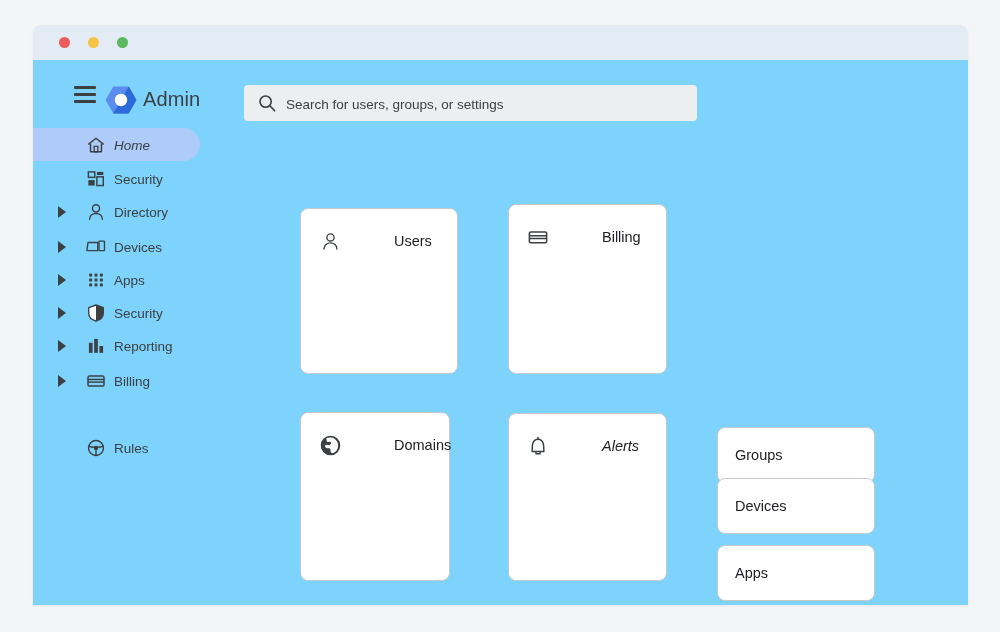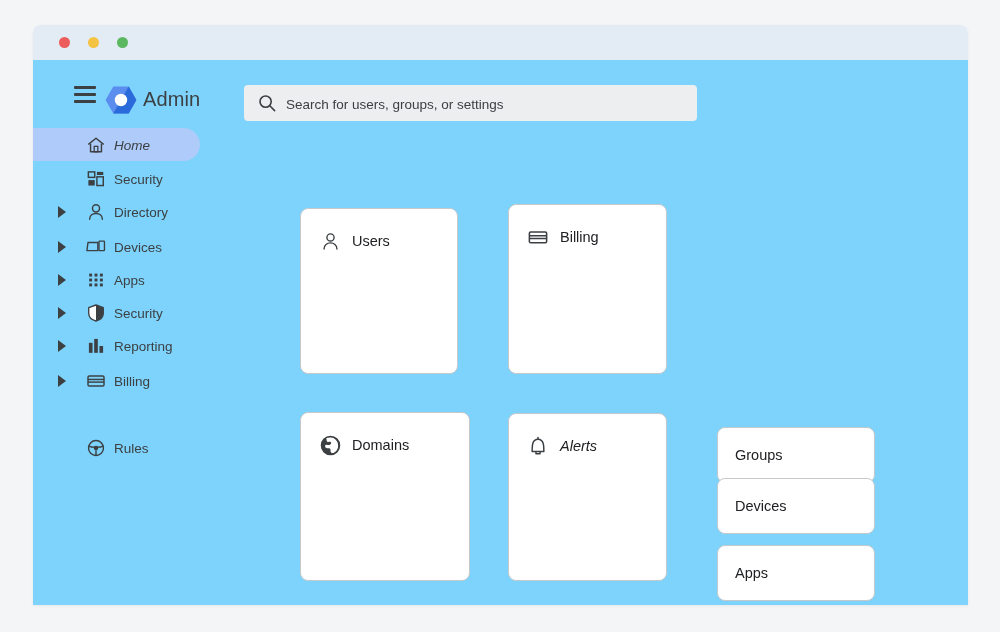--- a/index.html
+++ b/index.html
@@ -207,20 +207,21 @@
     align-items: center;
     justify-content: center;
     margin-right: 10px;
     flex: 0 0 auto;
   }
   .card-title {
     font-size: 14.5px;
     color: #202124;
     white-space: nowrap;
     font-family: "Liberation Sans", sans-serif;
+    margin-left: 42px;
   }
   .mini-card {
     position: absolute;
     background: #ffffff;
     border: 1px solid #c6c9cc;
     border-radius: 8px;
     box-sizing: border-box;
     cursor: pointer;
   }
   .mini-card-title {
@@ -415,21 +416,21 @@
               <rect x="2.6" y="6.6" width="18.8" height="11.6" rx="1.4" fill="none" stroke="#3c4043" stroke-width="1.7"></rect>
               <line x1="2.6" y1="10.6" x2="21.4" y2="10.6" stroke="#3c4043" stroke-width="1.7"></line>
               <line x1="2.6" y1="13.6" x2="21.4" y2="13.6" stroke="#3c4043" stroke-width="1.7"></line>
             </svg>
           </div>
           <div class="card-title">Billing</div>
         </div>
       </div>
 
 
-      <div class="card" style="left:37px; top:284px; width:170px; height:169px;text-align:center;">
+      <div class="card" style="left:37px; top:284px; width:150px; height:169px;text-align:center;">
         <div class="card-head">
           <div class="card-icon">
             <svg viewBox="0 0 24 24" width="23" height="23">
               <circle cx="12" cy="12" r="9.4" fill="#3c4043"></circle>
               <path d="M7.2 4.4 C8.6 6 7.4 7.2 8.6 8 C9.8 8.8 11 7.6 12.2 8.4 C13.4 9.2 12.6 11 11 11.4 C9.4 11.8 8.4 10.6 7 11.4 C5.6 12.2 6.4 14 7.8 14.6 C9.2 15.2 10.6 14.4 11.6 15.4 C12.6 16.4 11.4 18 12.6 19.4 C13.4 20.4 15 20.4 16.4 19.4 C18.6 17.8 20 15.2 20 12 C20 7.6 16.6 4 12.4 3.4 C10.6 3.2 8.6 3.6 7.2 4.4 Z" fill="#ffffff"></path>
               <circle cx="12" cy="12" r="9.4" fill="none" stroke="#3c4043" stroke-width="1.6"></circle>
             </svg>
           </div>
           <div class="card-title">Domains</div>
         </div>

